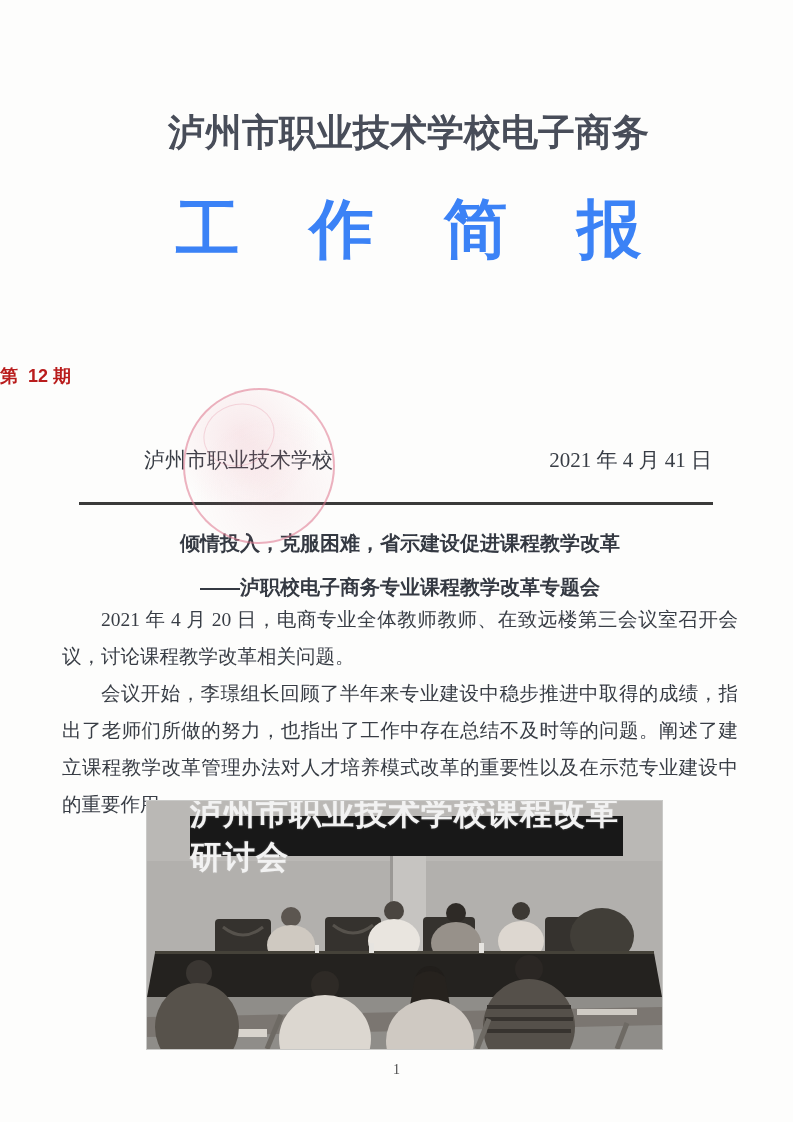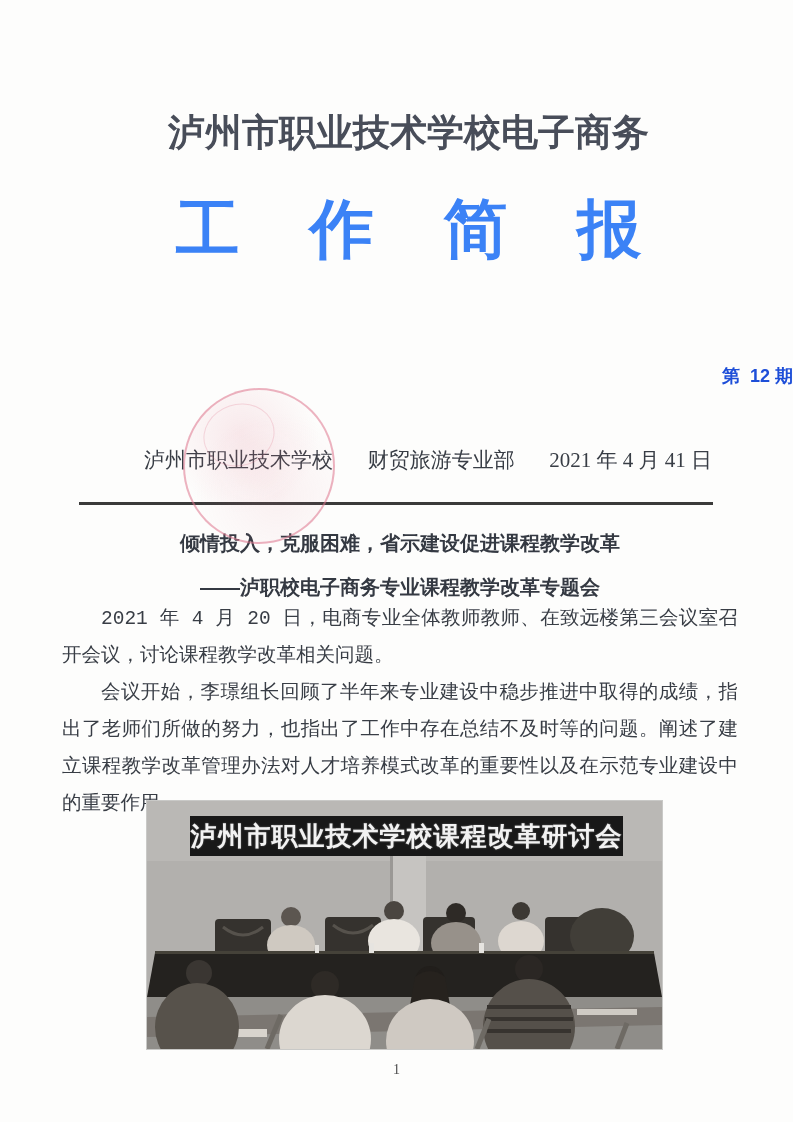--- a/index.html
+++ b/index.html
@@ -47,25 +47,25 @@
     letter-spacing: 26px;
     text-indent: 26px; 
     color: #3b82f6;
     margin: 0;
   }
   .issue-line {
     position: absolute;
     top: 364px;
     left: 0;
     width: 100%;
-    text-align: right;
+    text-align: left;
     font-family: "Liberation Sans", sans-serif;
     font-weight: 700;
     font-size: 18px;
-    color: #1d4ed8;
+    color: #b91c1c;
     white-space: pre;
   }
   
   .seal {
     position: absolute;
     left: 183px;
     top: 388px;
     width: 148px;
     height: 152px;
     border-radius: 50%;
@@ -125,21 +125,20 @@
   }
   .headline { margin-bottom: 17px; }
   .subheadline { }
   .para {
     font-size: 19.5px;
     line-height: 37px;
     text-align: justify;
     text-indent: 2em;
     color: #383d45;
     margin: 0;
-    font-family: Liberation Mono, monospace;
   }
   
   .photo {
     position: absolute;
     left: 147px;
     top: 801px;
     width: 515px;
     height: 248px;
     background: #b2b0ad;
     outline: 1px solid #c9c9c7;
@@ -150,21 +149,21 @@
     position: absolute;
     left: 43px;
     top: 15px;
     width: 433px;
     height: 40px;
     display: flex;
     align-items: center;
     justify-content: center;
     font-family: "Liberation Sans", sans-serif;
     font-weight: 700;
-    font-size: 26px;
+    font-size: 32px;
     letter-spacing: 1px;
     color: #f2f2f2;
     text-shadow: 0 0 2px rgba(255,255,255,0.35);
   }
   
   .page-number {
     position: absolute;
     top: 1062px;
     left: 0;
     width: 100%;
@@ -182,21 +181,20 @@
     <p class="title-line1">泸州市职业技术学校电子商务</p>
     <p class="title-line3">工 作 简 报</p>
   </div>
 
   <div class="issue-line">第  12 期</div>
 
   <div class="seal"></div>
 
   <div class="info-row">
     <span>泸州市职业技术学校</span>
-    <span>财贸旅游专业部</span>
     <span>2021 年 4 月 41 日</span>
   </div>
 
   <hr class="rule">
 
   <div class="article">
     <p class="headline">倾情投入，克服困难，省示建设促进课程教学改革</p>
     <p class="subheadline">——泸职校电子商务专业课程教学改革专题会</p>
     <p class="para">2021 年 4 月 20 日，电商专业全体教师教师、在致远楼第三会议室召开会议，讨论课程教学改革相关问题。</p>
     <p class="para">会议开始，李璟组长回顾了半年来专业建设中稳步推进中取得的成绩，指出了老师们所做的努力，也指出了工作中存在总结不及时等的问题。阐述了建立课程教学改革管理办法对人才培养模式改革的重要性以及在示范专业建设中的重要作用。</p>

